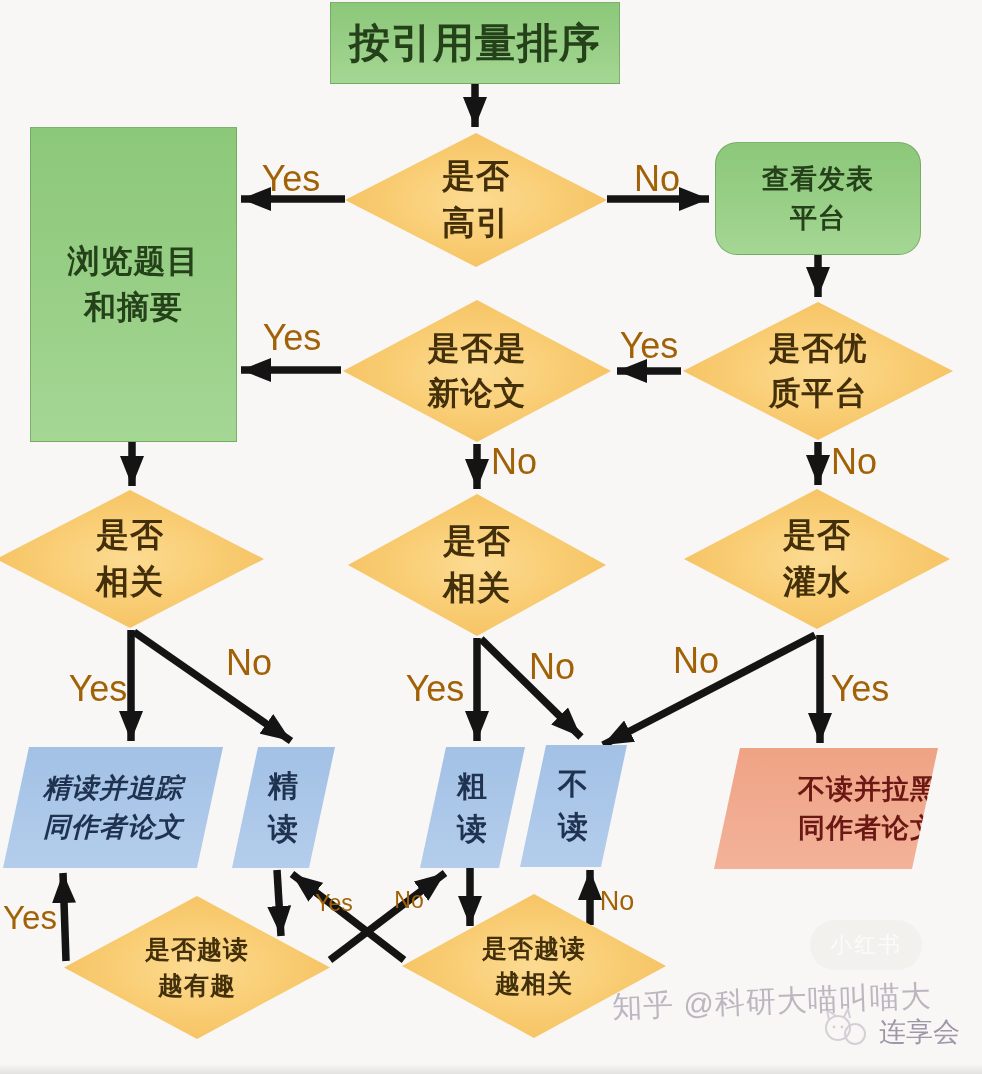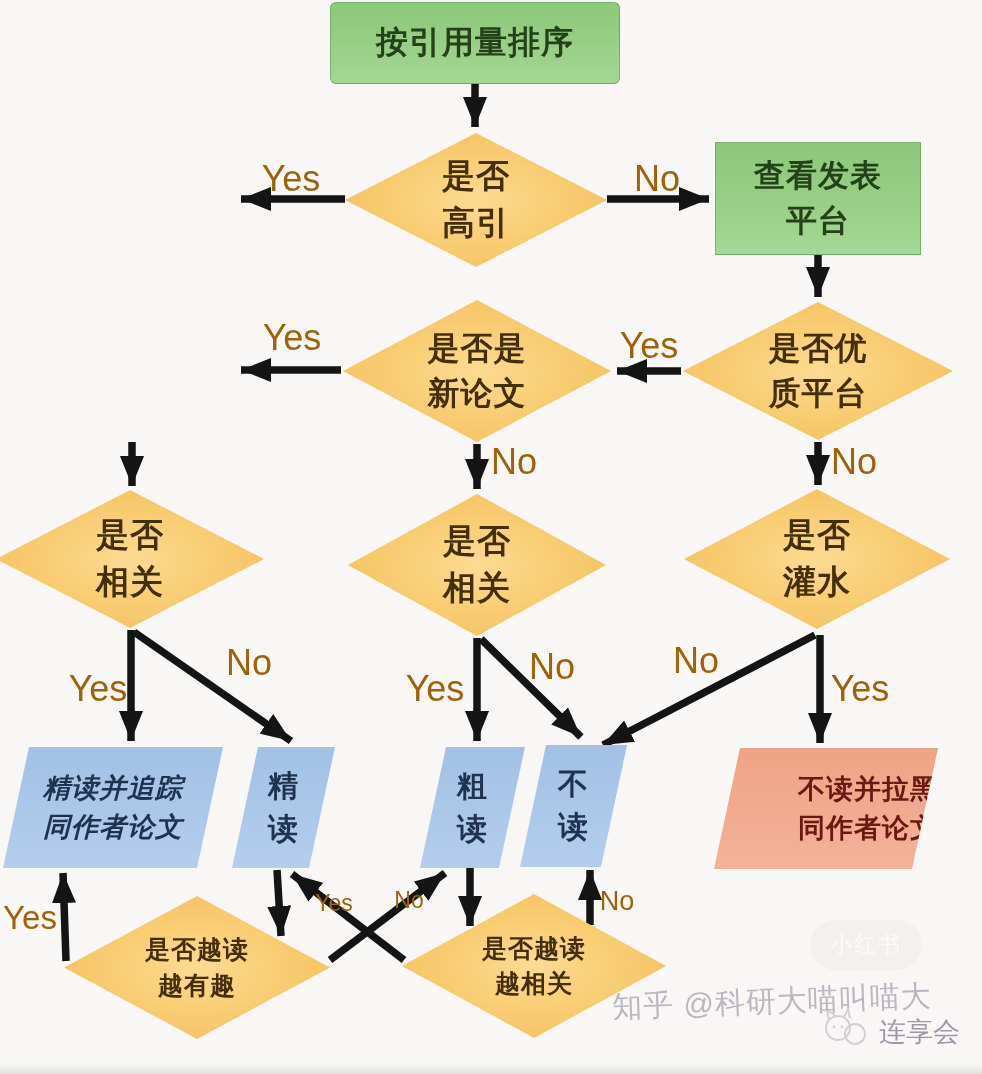--- a/index.html
+++ b/index.html
@@ -62,24 +62,28 @@
     <line x1="815" y1="635" x2="603" y2="745" marker-end="url(#ah)"></line>
     <line x1="820" y1="635" x2="820" y2="743" marker-end="url(#ah)"></line>
     <line x1="277" y1="870" x2="281" y2="936" marker-end="url(#ah)"></line>
     <line x1="66" y1="961" x2="63" y2="873" marker-end="url(#ah)"></line>
     <line x1="330" y1="960" x2="445" y2="873" marker-end="url(#ah)"></line>
     <line x1="470" y1="867" x2="470" y2="926" marker-end="url(#ah)"></line>
     <line x1="404" y1="960" x2="292" y2="874" marker-end="url(#ah)"></line>
     <line x1="590" y1="925" x2="590" y2="870" marker-end="url(#ah)"></line>
   </svg>
 
-  <div class="node process" style="left:330px;top:2px;width:288px;height:80px;font-size:32px;border-radius:6px;">
+  <div class="node process" style="left:330px;top:2px;width:288px;height:80px;font-size:41px;">
     <span class="txt">按引用量排序</span>
   </div>
-  <div class="node process" style="left:715px;top:142px;width:204px;height:111px;font-size:31px;">
+  <div class="node process" style="left:30px;top:127px;width:205px;height:313px;font-size:32px;">
+    <span class="txt">浏览题目
+和摘要</span>
+  </div>
+  <div class="node process" style="left:715px;top:142px;width:204px;height:111px;font-size:27px;border-radius:22px;">
     <span class="txt">查看发表
 平台</span>
   </div>
 
   <div class="node decision" style="left:345px;top:133px;width:262px;height:134px;font-size:33px;">
     <span class="txt">是否
 高引</span>
   </div>
   <div class="node decision" style="left:343px;top:300px;width:268px;height:142px;font-size:32px;">
     <span class="txt">是否是

